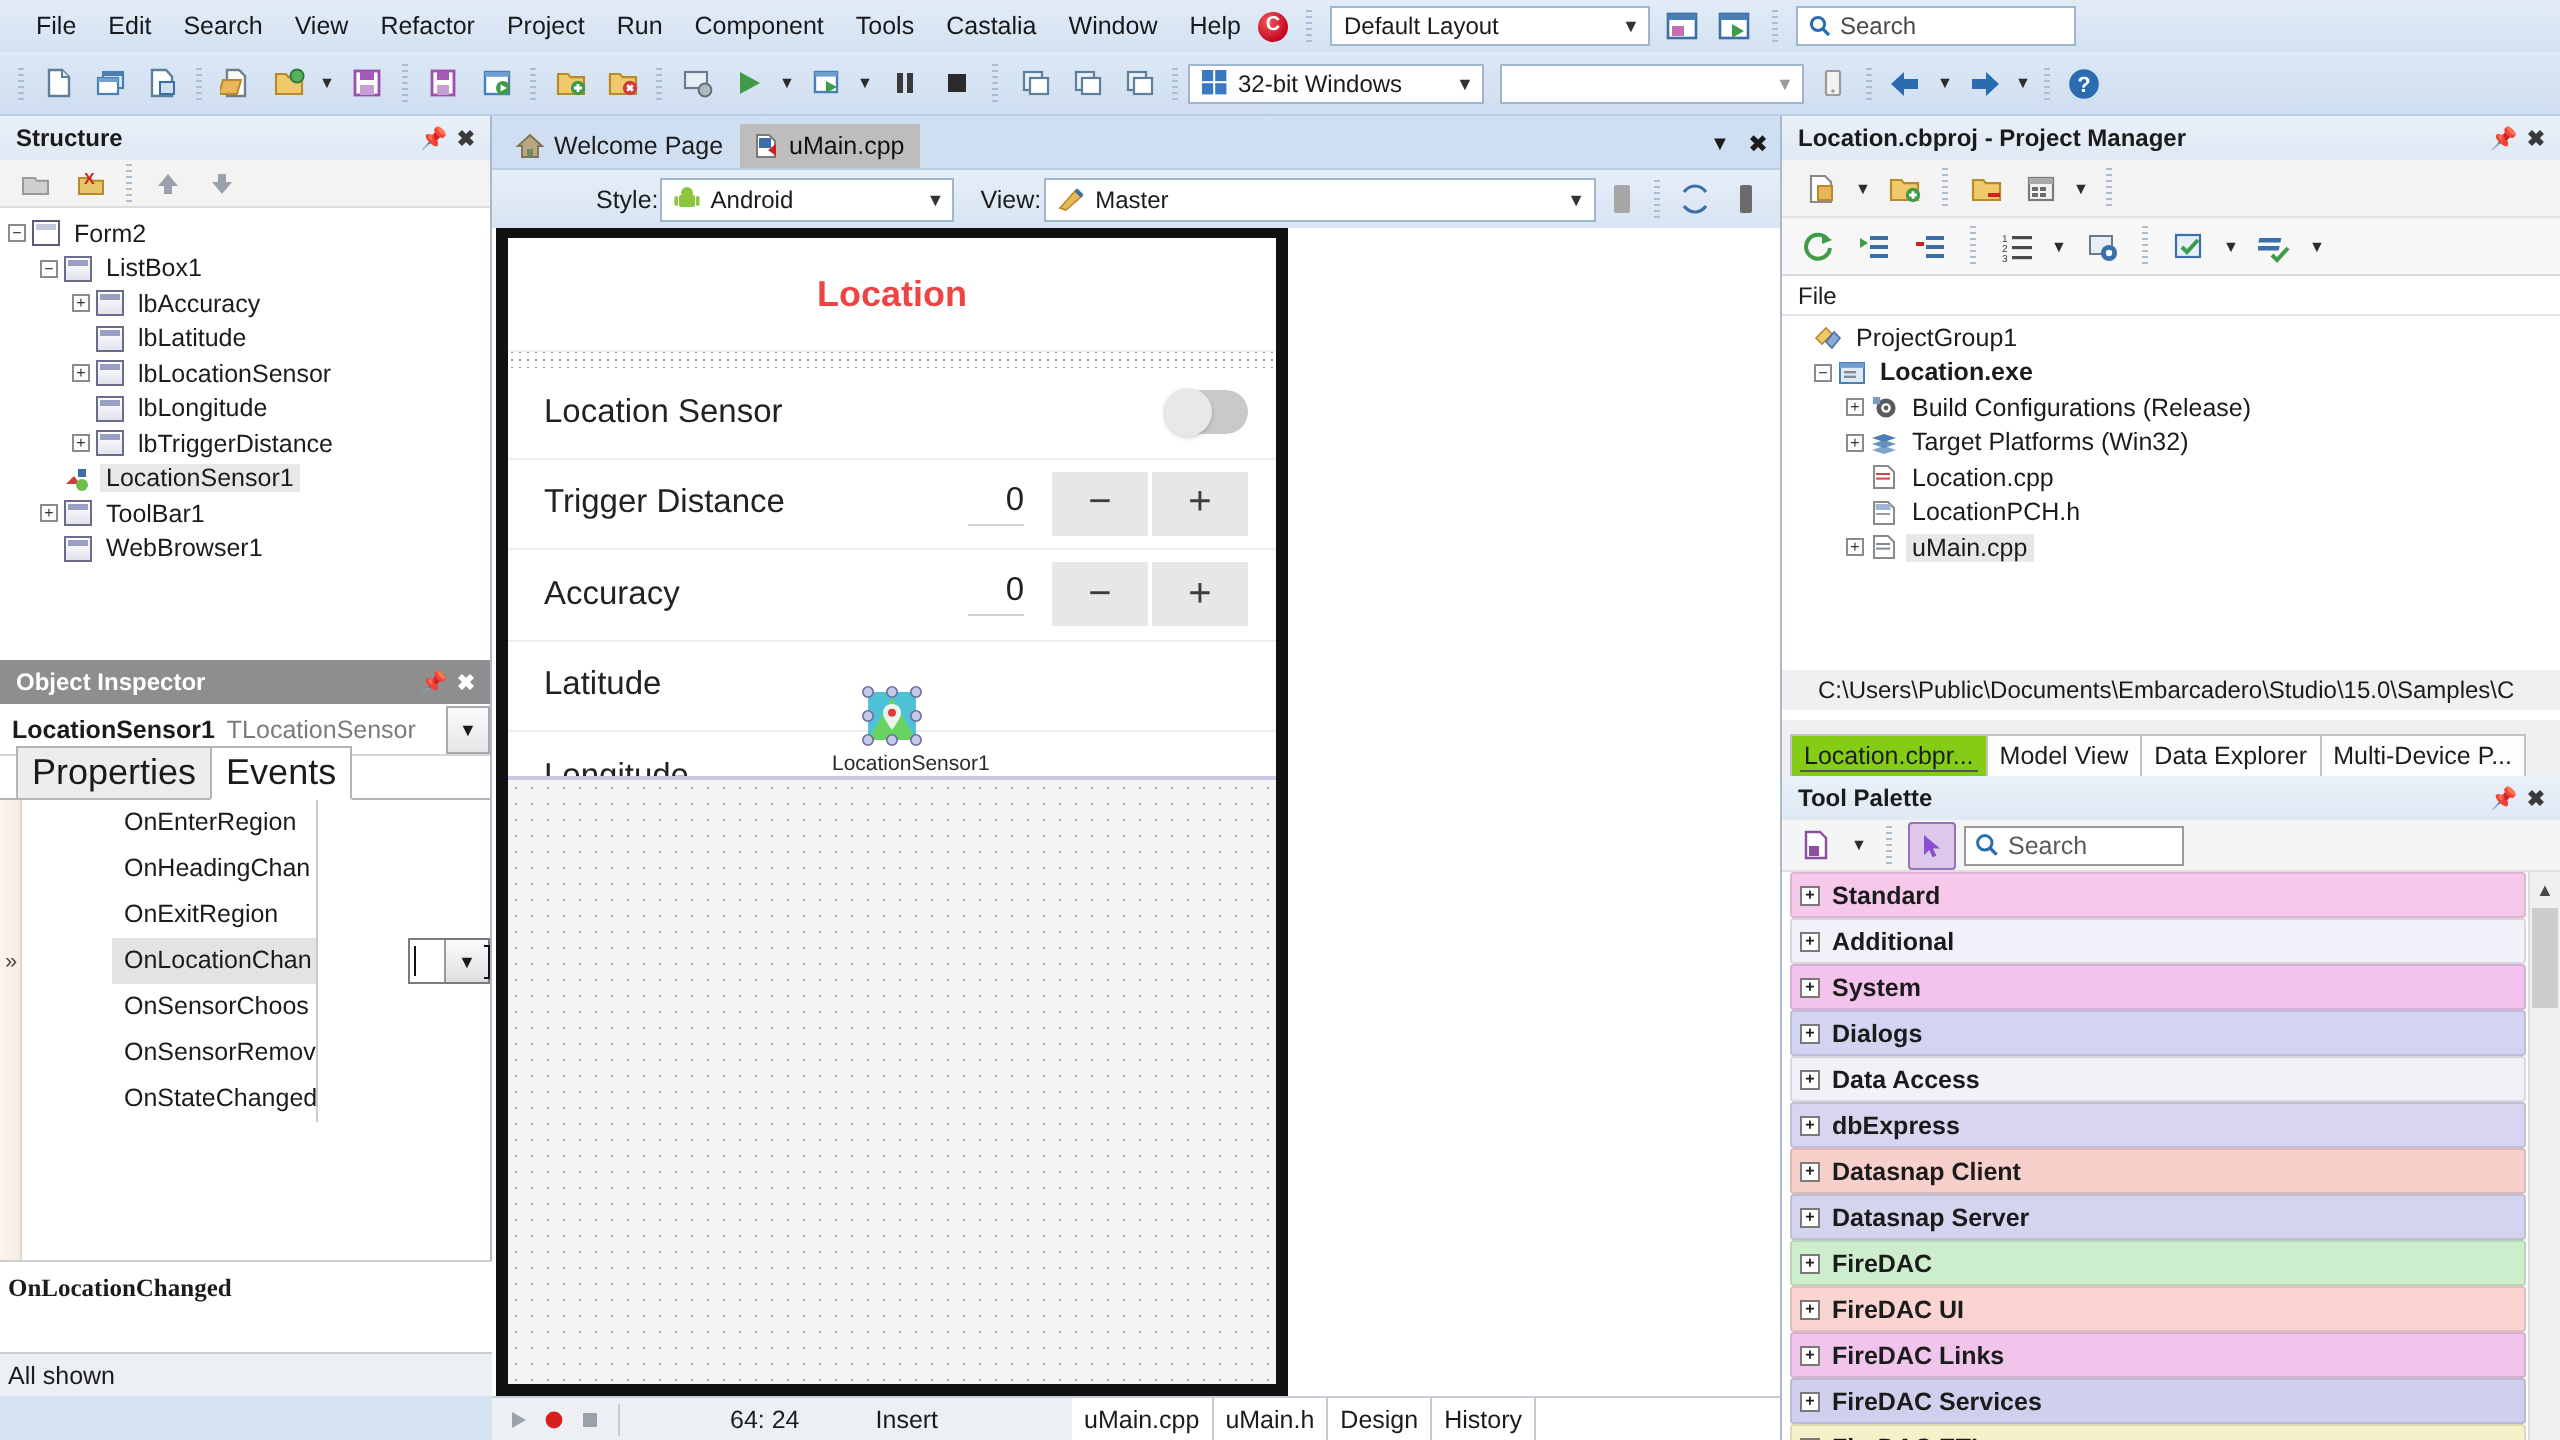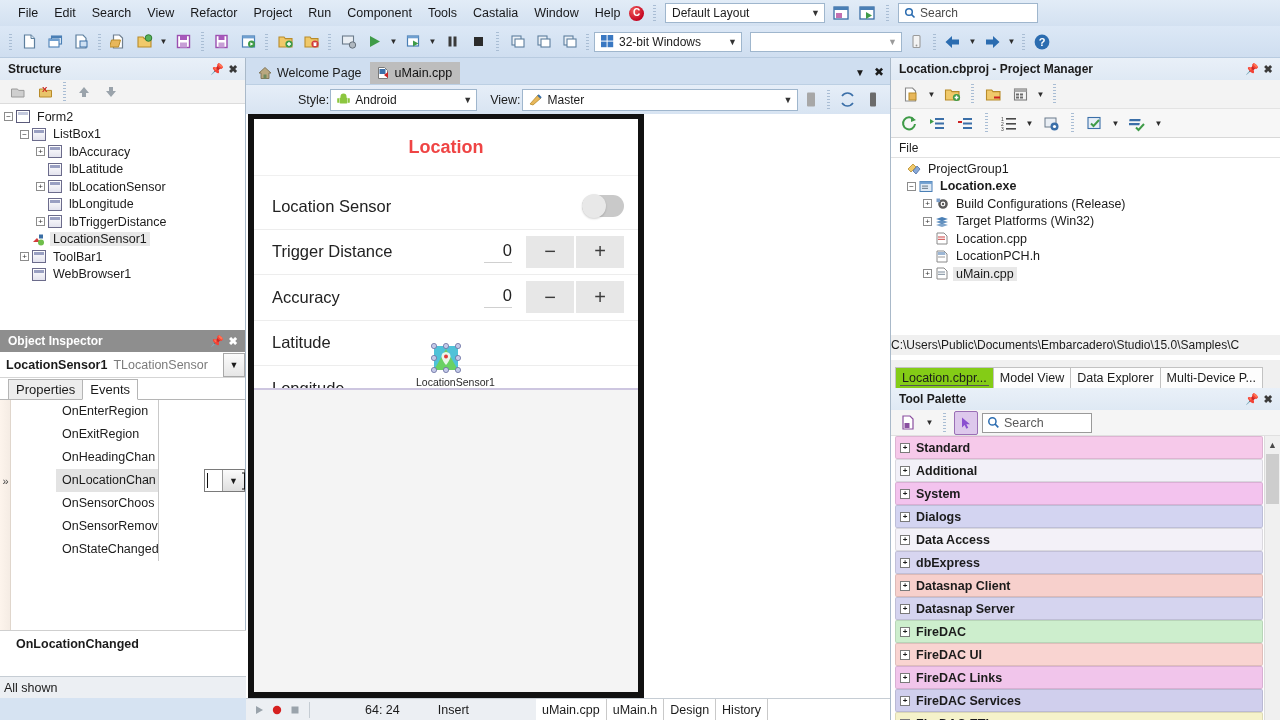--- a/index.html
+++ b/index.html
@@ -98,21 +98,21 @@
   }
   .oi-obj b { font-weight:bold; }
   .oi-obj .ttype { color:#7b7b7b; margin-left:6px; }
   .oi-drop {
     margin-left:auto; width:22px;height:24px;border:1px solid #a9a9a9;
     background:linear-gradient(180deg,#fbfbfb,#e6e6e6);
     display:flex;align-items:center;justify-content:center;font-size:9px;
   }
   .oi-tabs { height:22px; display:flex; align-items:flex-end; border-bottom:1px solid #b5b5b5; background:#fff; padding-left:8px;}
   .oi-tab {
-    font-size:13px; padding:2px 7px 2px 7px; border:1px solid #b5b5b5; border-bottom:none;
+    font-size:18px; padding:2px 7px 2px 7px; border:1px solid #b5b5b5; border-bottom:none;
     background:#ededed; margin-right:-1px;
   }
   .oi-tab.active { background:#fff; border-bottom:1px solid #fff; position:relative; top:1px;}
   .oi-grid { position:relative; height:252px; background:#fff; overflow:hidden;}
   .oi-gutter { position:absolute;left:0;top:0;width:11px;height:100%;
                background:linear-gradient(90deg,#fdf4ec,#f5ece4); border-right:1px solid #e0d6cc;}
   .oi-row { position:relative; display:flex; height:23px; align-items:center;gap:45px; }
   .oi-row .gut { width:11px; flex:0 0 11px; font-size:11px; text-align:center; color:#444; }
   .oi-name {
     width:103px; flex:0 0 103px; padding-left:6px; font-size:12.5px;
@@ -129,22 +129,22 @@
   .ibeam {
     position:absolute; left:36px; top:2px; width:7px; height:18px;
   }
   .val-drop {
     margin-left:auto; width:22px;height:21px;
     background:linear-gradient(180deg,#fbfbfb,#dedede); border-left:1px solid #9a9a9a;
     display:flex;align-items:center;justify-content:center;font-size:9px;
   }
   .oi-desc {
     position:absolute; left:0; bottom:22px; width:246px; height:46px;
-    background:#fff; border-top:1px solid #cfcfcf; padding:6px 0 0 16px;
-    font-size:12.5px; font-weight:bold;
+    background:#fff; border-top:1px solid #cfcfcf; padding:6px 0 0 4px;
+    font-size:12.5px; font-weight:bold;font-family:Liberation Serif, serif;
   }
   .oi-status {
     position:absolute; left:0; bottom:0; width:246px; height:22px;
     background:#eceff3; border-top:1px solid #c6cdd4;
     display:flex; align-items:center; padding-left:4px; font-size:12.5px;
   }
 
   
   .center { position:absolute; left:246px; top:58px; width:644px; height:640px; background:#cfdef0;}
   .tabstrip { height:26px; display:flex; align-items:flex-end; padding-left:6px; position:relative;}
@@ -221,21 +221,21 @@
   .pm { position:relative; height:330px; background:#fff; border-left:1px solid #a9b9c9;}
   .pm-tb { height:29px; background:#f3f3f3; display:flex; align-items:center; gap:3px; padding-left:8px;
            border-bottom:1px solid #e3e3e3;}
   .pm-tb2 { height:29px; background:#f7f7f7; display:flex; align-items:center; gap:4px; padding-left:6px;
             border-bottom:1px solid #d8d8d8;}
   .pm-colhead { height:20px; background:#fff; border-bottom:1px solid #e2e2e2; font-size:12px;
                 display:flex; align-items:center; padding-left:8px; color:#1b1b1b;}
   .pm-tree { padding:2px 0 0 4px; font-size:12.5px; }
   .pm-path {
     position:absolute; left:0; bottom:33px; width:100%; height:20px;
-    font-size:12px; display:flex; align-items:center; padding-left:0; white-space:nowrap;
+    font-size:12px; display:flex; align-items:center; padding-left:18px; white-space:nowrap;
     overflow:hidden; background:#f0f0f0;
   }
   .pm-tabs { position:absolute; left:0; bottom:0; width:100%; height:28px;
              display:flex; align-items:flex-end; background:#f0f0f0; padding-left:4px;}
   .pmtab { font-size:12.5px; padding:3px 6px; border:1px solid #c2c2c2; border-bottom:none;
            background:#fdfdfd; margin-right:-1px; white-space:nowrap;}
   .pmtab.active { background:#84cc16; position:relative; }
   .pmtab.active:after{content:"";position:absolute;left:4px;right:4px;bottom:2px;height:1px;background:#555;}
 
   
@@ -589,26 +589,26 @@
     </div>
     <div class="oi-grid">
       <div class="oi-gutter"></div>
       <div class="oi-row">
         <div class="gut"></div>
         <div class="oi-name">OnEnterRegion</div>
         <div class="oi-val"></div>
       </div>
       <div class="oi-row">
         <div class="gut"></div>
-        <div class="oi-name">OnExitRegion</div>
+        <div class="oi-name">OnHeadingChan</div>
         <div class="oi-val"></div>
       </div>
       <div class="oi-row">
         <div class="gut"></div>
-        <div class="oi-name">OnHeadingChan</div>
+        <div class="oi-name">OnExitRegion</div>
         <div class="oi-val"></div>
       </div>
       <div class="oi-row sel">
         <div class="gut">»</div>
         <div class="oi-name">OnLocationChan</div>
         <div class="oi-val">
           <span class="caretbar"></span>
           <svg class="ibeam" width="7" height="18" viewBox="0 0 7 18">
             <path d="M1 1h5M3.5 1v16M1 17h5" stroke="#111" stroke-width="1" fill="none"></path>
           </svg>

